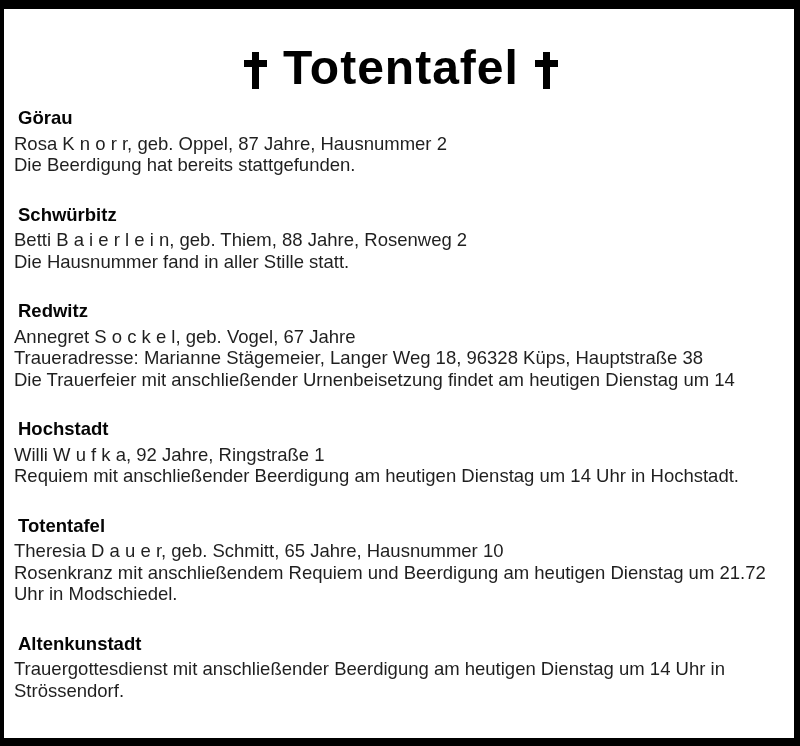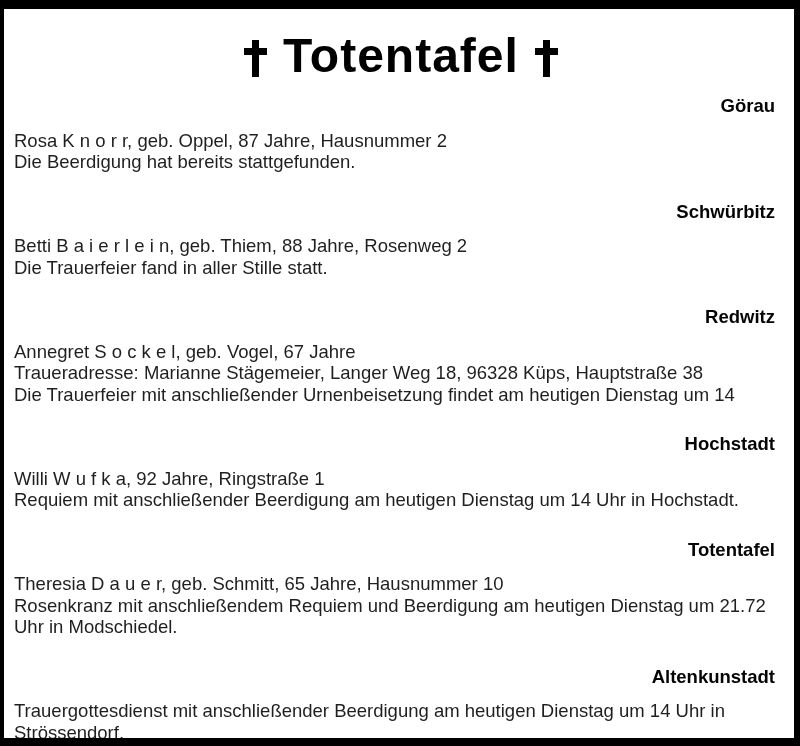--- a/index.html
+++ b/index.html
@@ -8,21 +8,21 @@
     font-family: "Liberation Sans", "DejaVu Sans", sans-serif;
     -webkit-font-smoothing: antialiased;
   }
   .board {
     box-sizing: border-box;
     width: 800px; height: 746px;
     background: #ffffff;
     border-style: solid;
     border-color: #000000;
     border-width: 9px 6px 8px 4px;
-    padding: 0 6px 0 10px;
+    padding: 12px 6px 0 10px;
     overflow: hidden;
   }
   
   .title-row {
     margin-top: 25px;
     height: 44px;
     display: flex;
     align-items: center;
     justify-content: center;
     gap: 16px;
@@ -54,27 +54,26 @@
     position: absolute;
     left: 0; top: 8px;
     width: 23px; height: 7px;
     background: #000000;
   }
   
   .entries { margin-top: 17px; }
   .entry { margin: 0 0 28px 0; }
   .entry:last-child { margin-bottom: 0; }
   .city {
-    margin: 13px;
+    margin: 4px;
     font-size: 18.5px;
     line-height: 21.5px;
     font-weight: bold;
     color: #050505;
     white-space: nowrap;
-    text-align: right;
   }
   .line {
     margin: 0;
     font-size: 18.5px;
     line-height: 21.5px;
     font-weight: normal;
     color: #1f1f1f;
     white-space: nowrap;
   }
 </style>
@@ -93,21 +92,21 @@
 
     <section class="entry">
       <h2 class="city">Görau</h2>
       <p class="line">Rosa K n o r r, geb. Oppel, 87 Jahre, Hausnummer 2</p>
       <p class="line">Die Beerdigung hat bereits stattgefunden.</p>
     </section>
 
     <section class="entry">
       <h2 class="city">Schwürbitz</h2>
       <p class="line">Betti B a i e r l e i n, geb. Thiem, 88 Jahre, Rosenweg 2</p>
-      <p class="line">Die Trauerfeier fand in aller Stille statt.</p>
+      <p class="line">Die Hausnummer fand in aller Stille statt.</p>
     </section>
 
     <section class="entry">
       <h2 class="city">Redwitz</h2>
       <p class="line">Annegret S o c k e l, geb. Vogel, 67 Jahre</p>
       <p class="line">Traueradresse: Marianne Stägemeier, Langer Weg 18, 96328 Küps, Hauptstraße 38</p>
       <p class="line">Die Trauerfeier mit anschließender Urnenbeisetzung findet am heutigen Dienstag um 14</p>
     </section>
 
     <section class="entry">

